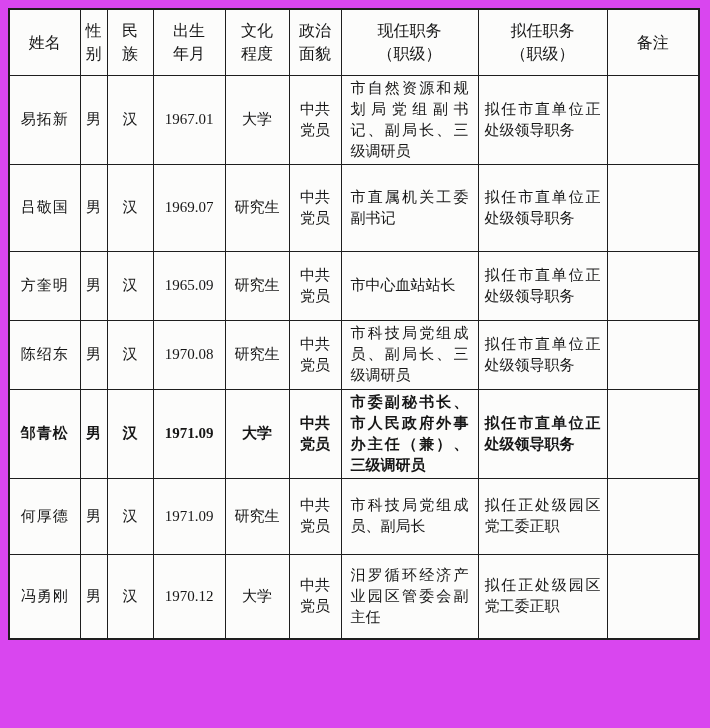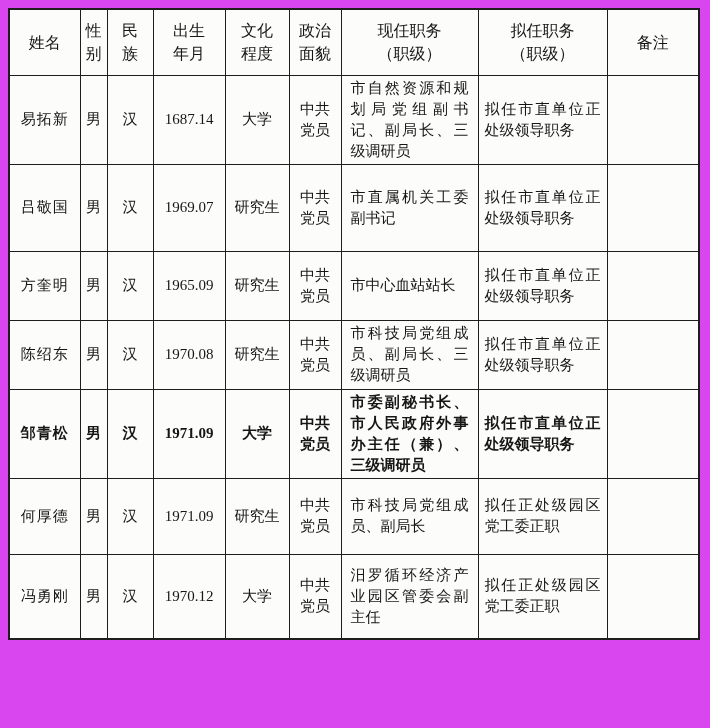--- a/index.html
+++ b/index.html
@@ -102,21 +102,21 @@
           <th>拟任职务
 （职级）</th>
           <th>备注</th>
         </tr>
     </thead>
     <tbody id="table-body">
         <tr>
           <td class="name">易拓新</td>
           <td class="center">男</td>
           <td class="center">汉</td>
-          <td class="center">1687.14</td>
+          <td class="center">1967.01</td>
           <td class="center">大学</td>
           <td class="political">中共党员</td>
           <td class="cur">市自然资源和规划局党组副书记、副局长、三级调研员</td>
           <td class="prop">拟任市直单位正处级领导职务</td>
           <td class="remark"></td>
         </tr>
         <tr>
           <td class="name">吕敬国</td>
           <td class="center">男</td>
           <td class="center">汉</td>

